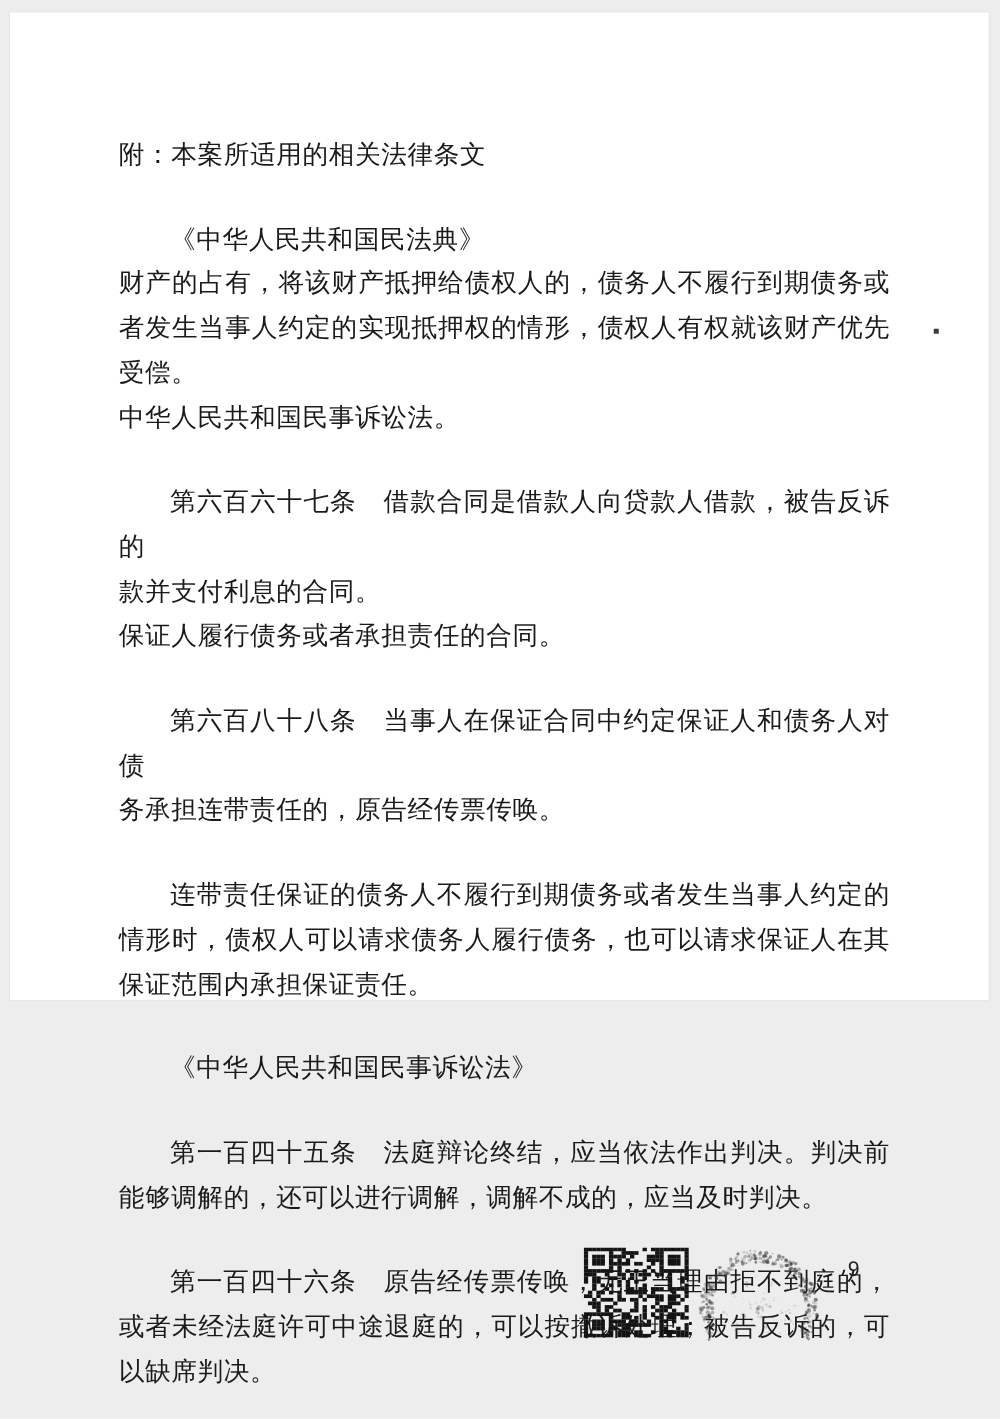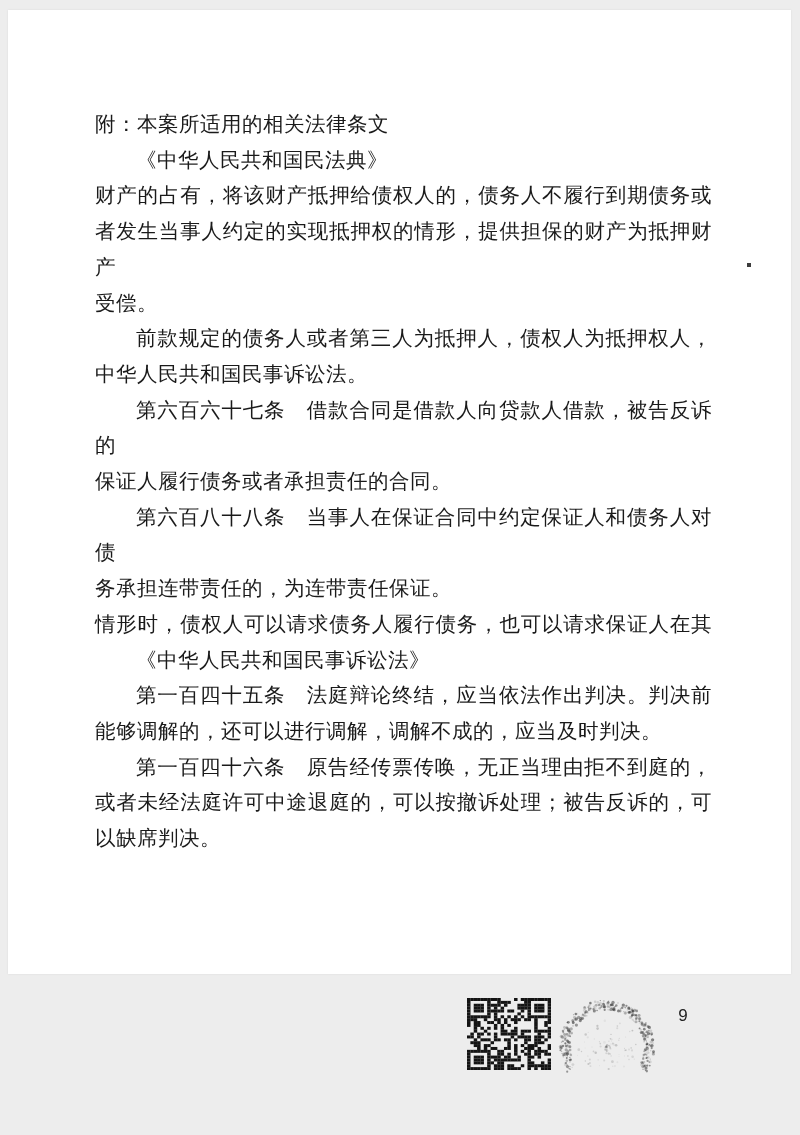--- a/index.html
+++ b/index.html
@@ -12,21 +12,21 @@
     background: #ededed;
     position: relative;
     overflow: hidden;
     font-family: "Liberation Serif", "DejaVu Serif", serif;
   }
   .paper {
     position: absolute;
     left: 8px;
     top: 10px;
     width: 783px;
-    height: 964px;
+    height: 790px;
     background: #ffffff;
     box-shadow: 0 0 2px rgba(0,0,0,0.08);
   }
   .textblock {
     position: absolute;
     left: 87px;
     top: 97px;
     width: 617px;
     font-size: 20.5px;
     line-height: 35.7px;
@@ -37,20 +37,21 @@
     white-space: nowrap;
     text-align: left;
   }
   .jl {
     white-space: normal;
     text-align: justify;
     text-align-last: justify;
   }
   .ind {
     text-indent: 2em;
+    margin-top: 32px;
   }
   .qr {
     position: absolute;
     left: 459px;
     top: 988px;
     width: 84px;
     height: 72px;
   }
   .seal {
     position: absolute;
@@ -84,34 +85,36 @@
 
 <div class="paper">
 
   <div class="textblock">
 
     <div class="ln">附：本案所适用的相关法律条文</div>
 
     <div class="ln ind">《中华人民共和国民法典》</div>
 
     <div class="ln jl">财产的占有，将该财产抵押给债权人的，债务人不履行到期债务或</div>
-    <div class="ln jl">者发生当事人约定的实现抵押权的情形，提供担保的财产为抵押财产</div>
+    <div class="ln jl">者发生当事人约定的实现抵押权的情形，债权人有权就该财产优先</div>
     <div class="ln">受偿。</div>
 
-    <div class="ln ind jl">前款规定的债务人或者第三人为抵押人，债权人为抵押权人，</div>
     <div class="ln">中华人民共和国民事诉讼法。</div>
 
     <div class="ln ind jl">第六百六十七条　借款合同是借款人向贷款人借款，被告反诉的</div>
+    <div class="ln">款并支付利息的合同。</div>
 
     <div class="ln">保证人履行债务或者承担责任的合同。</div>
 
     <div class="ln ind jl">第六百八十八条　当事人在保证合同中约定保证人和债务人对债</div>
-    <div class="ln">务承担连带责任的，为连带责任保证。</div>
-
+    <div class="ln">务承担连带责任的，原告经传票传唤。</div>
+
+    <div class="ln ind jl">连带责任保证的债务人不履行到期债务或者发生当事人约定的</div>
     <div class="ln jl">情形时，债权人可以请求债务人履行债务，也可以请求保证人在其</div>
+    <div class="ln">保证范围内承担保证责任。</div>
 
     <div class="ln ind">《中华人民共和国民事诉讼法》</div>
 
     <div class="ln ind jl">第一百四十五条　法庭辩论终结，应当依法作出判决。判决前</div>
     <div class="ln">能够调解的，还可以进行调解，调解不成的，应当及时判决。</div>
 
     <div class="ln ind jl">第一百四十六条　原告经传票传唤，无正当理由拒不到庭的，</div>
     <div class="ln jl">或者未经法庭许可中途退庭的，可以按撤诉处理；被告反诉的，可</div>
     <div class="ln">以缺席判决。</div>
   </div>

